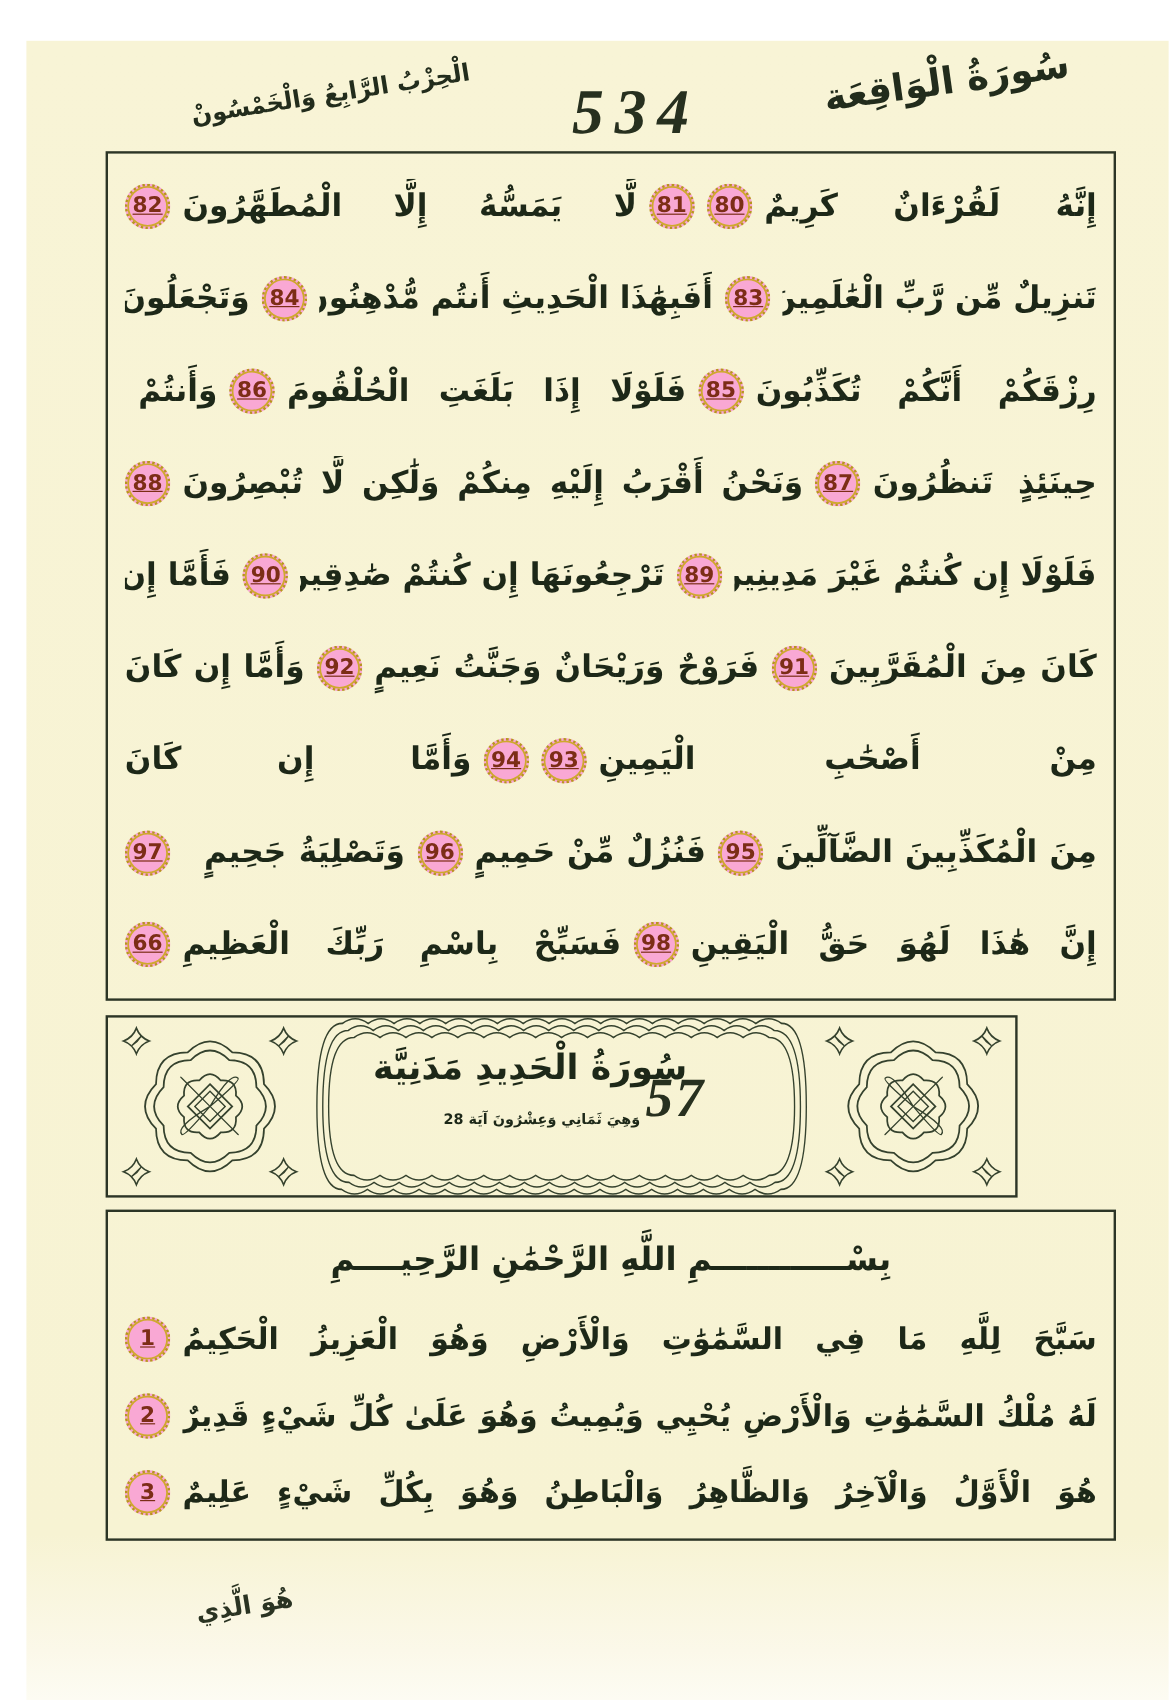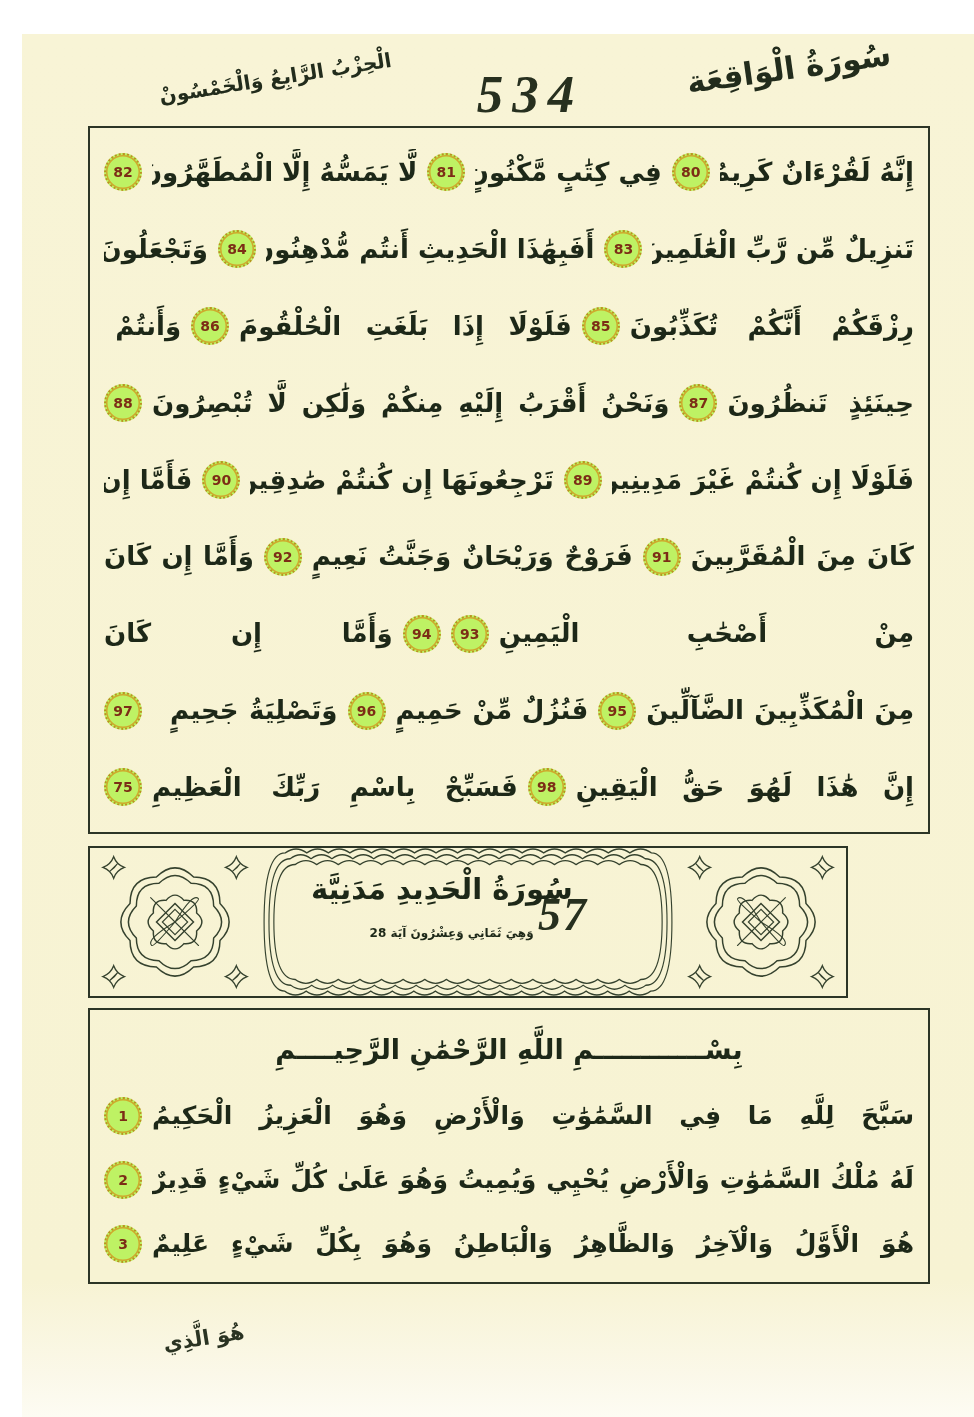--- a/index.html
+++ b/index.html
@@ -45,23 +45,23 @@
     text-align:justify;text-align-last:justify;white-space:nowrap;
     min-width:0;overflow:hidden;
   }
   .basmala-row{
     display:flex;justify-content:center;align-items:center;direction:rtl;
     font-size:27px;font-weight:bold;color:#1d2818;line-height:1.8;
   }
   .vmark{
     flex:0 0 auto;width:34px;height:34px;border-radius:50%;
     border:2px dotted #b8941f;box-shadow:0 0 0 1.5px #cfa92c inset;
-    background:#bef264;color:#7c2d16;
+    background:#f9a8d4;color:#7c2d16;
     display:flex;align-items:center;justify-content:center;
-    font-size:14px;font-weight:bold;line-height:1;direction:ltr;
+    font-size:18px;font-weight:bold;line-height:1;direction:ltr;text-decoration:underline;
   }
   
   .band{
     position:absolute;left:88px;top:846px;width:760px;height:152px;
     box-sizing:border-box;border:2.5px solid #2c3526;
     display:flex;align-items:stretch;
   }
   .rosette{width:170px;height:100%;flex:0 0 auto;}
   .rosette.flip{transform:scaleX(-1);}
   .cartouche{flex:1 1 auto;position:relative;}
@@ -92,21 +92,20 @@
 
 <div class="hdr-surah">سُورَةُ الْوَاقِعَة</div>
 <div class="hdr-page-num">534</div>
 <div class="hdr-hizb">الْحِزْبُ الرَّابِعُ وَالْخَمْسُونْ</div>
 
 <div class="box box-main">
   <div class="qlines">
       <div class="qline" dir="rtl">
         <span class="qtext" style="flex-grow: 27;">إِنَّهُ لَقُرْءَانٌ كَرِيمٌ</span>
         <span class="vmark">80</span>
-        <span class="qtext" style="flex-grow: 22;">فِي كِتَٰبٍ مَّكْنُونٍ</span>
         <span class="vmark">81</span>
         <span class="qtext" style="flex-grow: 37;">لَّا يَمَسُّهُ إِلَّا الْمُطَهَّرُونَ</span>
         <span class="vmark">82</span>
       </div>
       <div class="qline" dir="rtl">
         <span class="qtext" style="flex-grow: 34;">تَنزِيلٌ مِّن رَّبِّ الْعَٰلَمِينَ</span>
         <span class="vmark">83</span>
         <span class="qtext" style="flex-grow: 43;">أَفَبِهَٰذَا الْحَدِيثِ أَنتُم مُّدْهِنُونَ</span>
         <span class="vmark">84</span>
         <span class="qtext" style="flex-grow: 13;">وَتَجْعَلُونَ</span>
@@ -149,21 +148,21 @@
         <span class="vmark">95</span>
         <span class="qtext" style="flex-grow: 22;">فَنُزُلٌ مِّنْ حَمِيمٍ</span>
         <span class="vmark">96</span>
         <span class="qtext" style="flex-grow: 20; margin-left: 18px;">وَتَصْلِيَةُ جَحِيمٍ</span>
         <span class="vmark">97</span>
       </div>
       <div class="qline" dir="rtl">
         <span class="qtext" style="flex-grow: 36;">إِنَّ هَٰذَا لَهُوَ حَقُّ الْيَقِينِ</span>
         <span class="vmark">98</span>
         <span class="qtext" style="flex-grow: 36;">فَسَبِّحْ بِاسْمِ رَبِّكَ الْعَظِيمِ</span>
-        <span class="vmark">75</span>
+        <span class="vmark">66</span>
       </div>
     </div>
 </div>
 
 <div class="band">
   <svg class="rosette" viewBox="0 0 170 152">
       <path d="M131.2,56.9 Q150.0,76.0 131.2,95.1 Q131.0,122.0 104.1,122.2 Q85.0,141.0 65.9,122.2 Q39.0,122.0 38.8,95.1 Q20.0,76.0 38.8,56.9 Q39.0,30.0 65.9,29.8 Q85.0,11.0 104.1,29.8 Q131.0,30.0 131.2,56.9 Z" fill="none" stroke="#35422e" stroke-width="1.5"></path>
       <path d="M124.7,59.5 Q141.0,76.0 124.7,92.5 Q124.6,115.6 101.5,115.7 Q85.0,132.0 68.5,115.7 Q45.4,115.6 45.3,92.5 Q29.0,76.0 45.3,59.5 Q45.4,36.4 68.5,36.3 Q85.0,20.0 101.5,36.3 Q124.6,36.4 124.7,59.5 Z" fill="none" stroke="#35422e" stroke-width="1.5"></path>
       <path d="M107.2,66.8 Q118.0,76.0 107.2,85.2 Q108.3,99.3 94.2,98.2 Q85.0,109.0 75.8,98.2 Q61.7,99.3 62.8,85.2 Q52.0,76.0 62.8,66.8 Q61.7,52.7 75.8,53.8 Q85.0,43.0 94.2,53.8 Q108.3,52.7 107.2,66.8 Z" fill="none" stroke="#35422e" stroke-width="1.5"></path>
       <path d="M85,57 L104,76 L85,95 L66,76 Z" fill="none" stroke="#35422e" stroke-width="1.5"></path>

